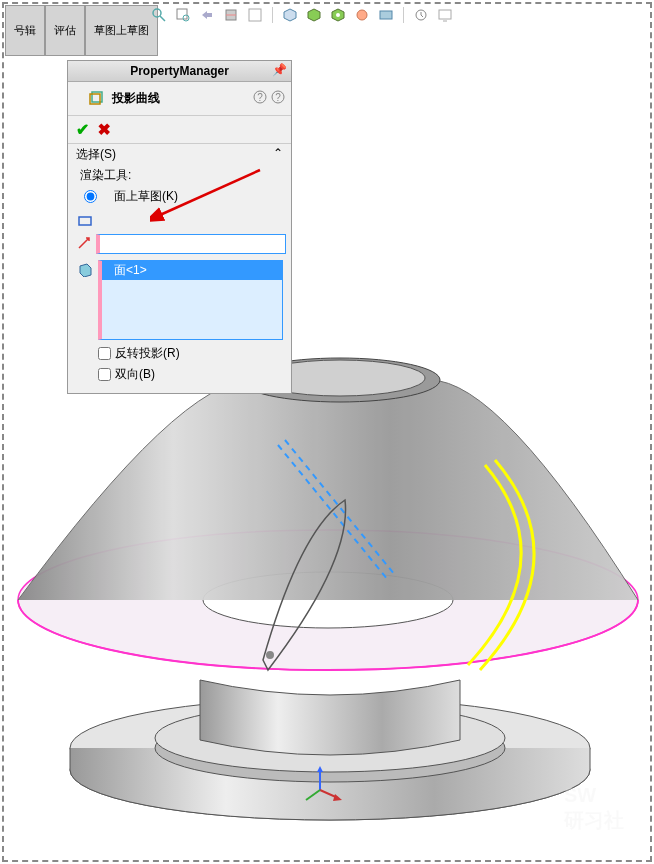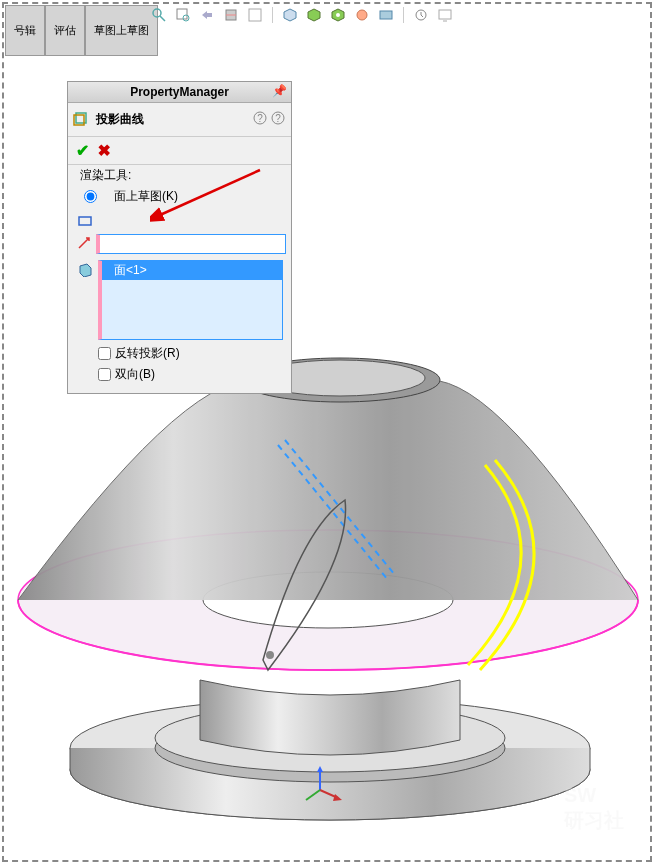--- a/index.html
+++ b/index.html
@@ -3,24 +3,24 @@
 <meta charset="utf-8">
 <style>
 * { box-sizing: border-box; margin: 0; padding: 0; }
 body { width: 654px; height: 864px; font-family: "Microsoft YaHei", sans-serif; font-size: 12px; overflow: hidden; position: relative; background: #fff; }
 .frame { position: absolute; top: 2px; left: 2px; right: 2px; bottom: 2px; border: 2px dashed #888; pointer-events: none; z-index: 100; }
 .tabbar { position: absolute; top: 5px; left: 5px; display: flex; gap: 0; z-index: 10; }
 .tab { background: #d4d4d4; border: 1px solid #999; padding: 17px 8px; font-size: 11px; cursor: pointer; }
 .toolbar { position: absolute; top: 5px; left: 150px; right: 20px; height: 20px; display: flex; align-items: center; gap: 6px; z-index: 10; }
 .tool-icon { width: 18px; height: 18px; display: flex; align-items: center; justify-content: center; cursor: pointer; }
 .sep { width: 1px; height: 16px; background: #ccc; margin: 0 2px; }
-.panel { position: absolute; top: 60px; left: 67px; width: 225px; background: #f0f0f0; border: 1px solid #999; z-index: 50; margin-top: 21px; }
+.panel { position: absolute; top: 60px; left: 67px; width: 225px; background: #f0f0f0; border: 1px solid #999; z-index: 50; }
 .panel-title { background: linear-gradient(#e8e8e8,#d0d0d0); border-bottom: 1px solid #aaa; padding: 3px 6px; text-align: center; font-weight: bold; font-size: 12px; position: relative; }
 .pin { position: absolute; right: 4px; top: 2px; font-size: 12px; }
-.panel-header { padding: 6px 4px; display: flex; align-items: center; gap: 6px; border-bottom: 1px solid #ccc; position: relative; }
+.panel-header { padding: 6px 20px; display: flex; align-items: center; gap: 6px; border-bottom: 1px solid #ccc; position: relative; }
 .panel-header .title-text { font-weight: bold; }
 .help-icons { position: absolute; right: 6px; display: flex; gap: 4px; }
 .confirm-row { padding: 4px 8px; display: flex; gap: 8px; border-bottom: 1px solid #ccc; }
 .check { color: #0a0; font-size: 16px; font-weight: bold; cursor: pointer; }
 .xmark { color: #c00; font-size: 16px; font-weight: bold; cursor: pointer; }
 .section-title { display: flex; justify-content: space-between; padding: 2px 8px; }
 .indent { margin-left: 12px; padding: 2px 0; }
 .radio-row { display: flex; align-items: center; gap: 17px; margin-left: 16px; padding: 2px 0; }
 .input-row { display: flex; align-items: flex-start; gap: 4px; padding: 3px 8px; }
 .input-row .icon-slot { width: 18px; height: 18px; display: flex; align-items: center; justify-content: center; }
@@ -134,20 +134,24 @@
       <span><svg width="14" height="14">
             <circle cx="7" cy="7" r="6" fill="none" stroke="#888"></circle>
             <text x="7" y="11" text-anchor="middle" font-size="10" fill="#888">?</text>
           </svg></span>
     </span>
   </div>
   <div class="confirm-row">
     <span class="check">✔</span>
     <span class="xmark">✖</span>
   </div>
+  <div class="section-title">
+    <span>选择(S)</span>
+    <span>⌃</span>
+  </div>
   <div class="indent">渲染工具:</div>
   <label class="radio-row">
       <input type="radio" name="pt" checked="" style="">
       <span>面上草图(K)</span>
     </label>
   <div class="input-row">
     <span class="icon-slot">
         <svg width="16" height="16">
           <rect x="2" y="6" width="12" height="8" fill="none" stroke="#36c" stroke-width="1.5"></rect>
         </svg>

